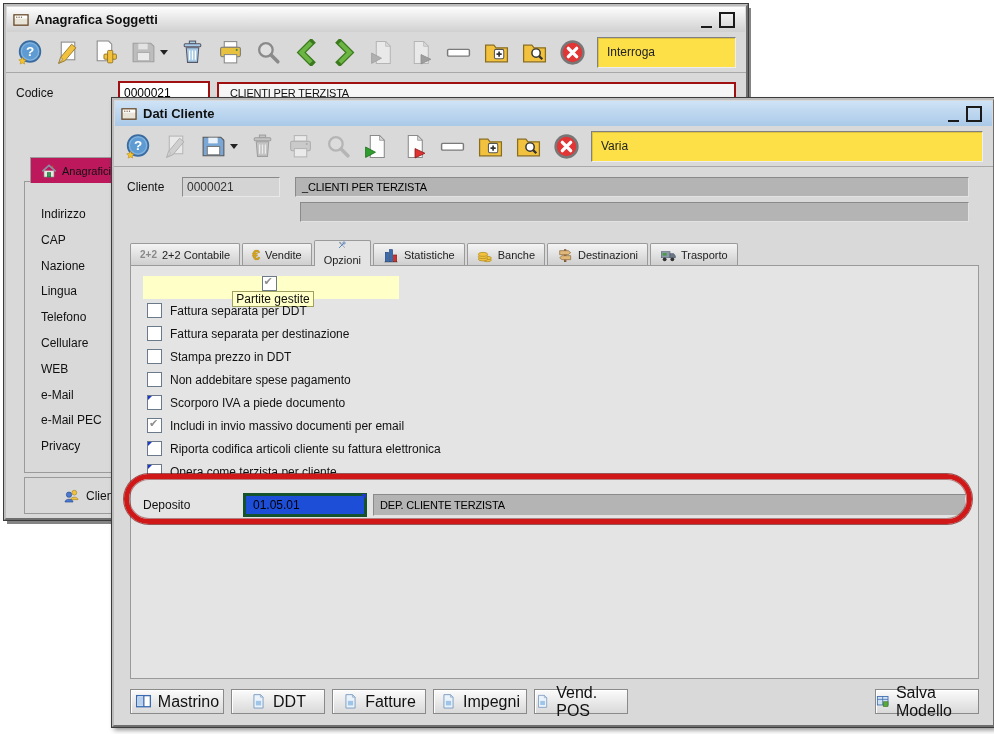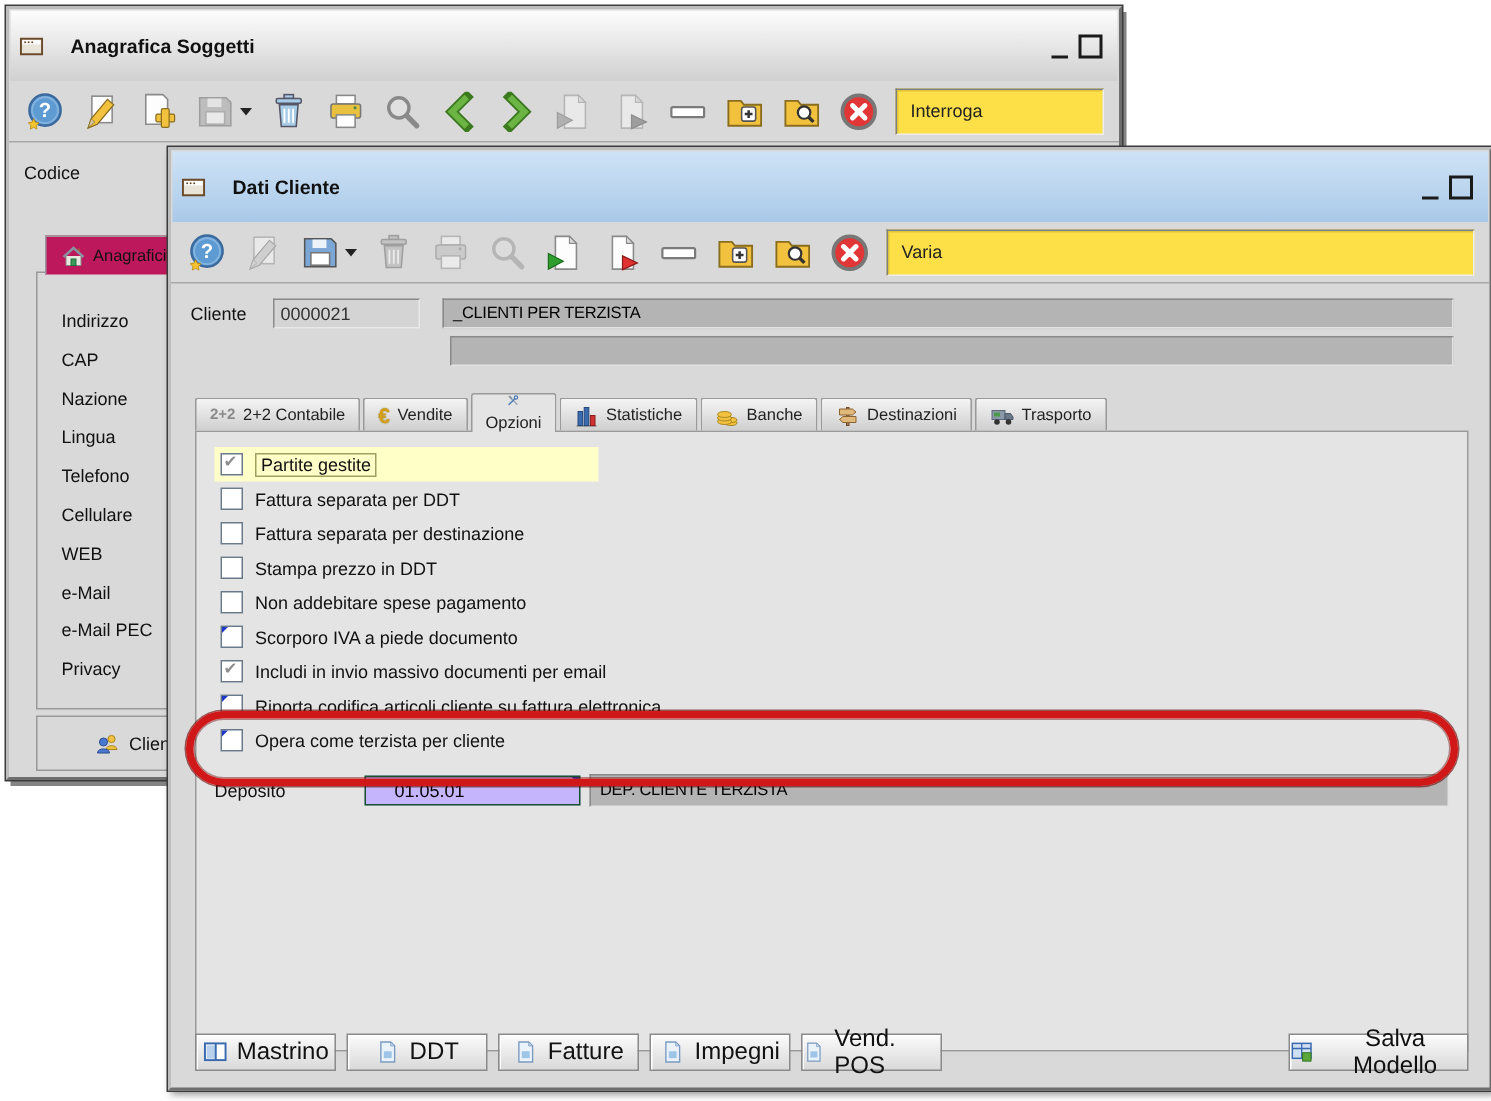--- a/index.html
+++ b/index.html
@@ -3,21 +3,21 @@
 <meta charset="utf-8">
 <style>
   html,body{margin:0;padding:0;background:#fff;}
   body{font-family:"Liberation Sans","DejaVu Sans",sans-serif;color:#111;}
   .stage{position:relative;width:994px;height:734px;background:#fff;overflow:hidden;}
 
   
   .window{position:absolute;background:#d9d9d9;border:2px solid;
     border-color:#bdbdbd #6e6e6e #6e6e6e #bdbdbd;
     box-shadow:0 0 0 1px #3c3c3c, 3px 4px 0 rgba(110,110,110,.85);}
-  .titlebar{height:23px;margin:1px;display:flex;align-items:center;gap:18px;padding:12px 6px;}
+  .titlebar{height:23px;margin:1px;display:flex;align-items:center;gap:6px;padding:1px 6px;}
   .titlebar-inactive{background:linear-gradient(#fdfdfd,#d0d0d0);}
   .titlebar-active{background:linear-gradient(#cfe3f6,#a9c9e8);}
   .title-text{font-size:13px;font-weight:bold;color:#101010;}
   .win-controls{margin-left:auto;display:flex;align-items:flex-end;gap:7px;padding-right:4px;}
   .ctrl{display:inline-block;cursor:pointer;}
   .ctrl-min{width:11px;height:11px;border-bottom:2px solid #1a1a1a;}
   .ctrl-max{width:12px;height:12px;border:2px solid #1a1a1a;}
 
   .toolbar{height:39px;display:flex;align-items:center;gap:11px;padding:0 10px;
     border-bottom:1px solid #a8a8a8;position:relative;}
@@ -67,46 +67,46 @@
     background:linear-gradient(#f4f4f4,#cfcfcf);border:1px solid #9a9a9a;border-bottom:none;
     border-radius:2px 2px 0 0;cursor:pointer;white-space:nowrap;color:#222;}
   .tab.selected{height:25px;background:#e4e4e4;margin-bottom:-1px;z-index:2;flex-direction:column;}
   .icon-2x2{font-size:10px;font-weight:bold;color:#8a8a8a;}
   .icon-euro{font-size:14px;font-weight:bold;color:#d4a017;text-shadow:0 0 1px #8a6d1f;}
   .tab-icon{width:16px;height:16px;display:block;}
 
   .tab-panel{margin:0 14px 0 16px;border:1px solid #9a9a9a;background:#e4e4e4;height:414px;
     position:relative;padding:10px 12px;box-sizing:border-box;}
   .cbrow{height:23px;display:flex;align-items:center;position:relative;padding-left:4px;}
-  .cbrow.highlighted{background:#ffffc8;width:252px;}
+  .cbrow.highlighted{background:#ffffc8;width:252px;flex-direction:column;}
   .cb{width:13px;height:13px;background:#fff;border:1px solid #6a7a8a;position:relative;
     margin-right:8px;flex:0 0 13px;cursor:pointer;}
   .cb.checked::after{content:'✔';color:#8f8f8f;font-size:11px;position:absolute;left:1px;top:-2px;}
   .cb.corner::before{content:'';position:absolute;left:0;top:0;border-top:4px solid #2038c8;
     border-right:4px solid transparent;}
   .cblabel{font-size:12px;}
   .cbrow.highlighted .cblabel{border:1px solid #a0a060;padding:0 3px;background:#ffffc8;}
   .cbnote{position:absolute;left:330px;top:4px;font-size:11px;color:#222;}
 
   .dep-row{display:flex;align-items:center;margin-top:10px;height:24px;}
   .dep-row label{flex:0 0 100px;font-size:12px;}
-  .dep-input{width:104px;height:16px;border:1px solid #14532d;font-size:12px;padding:1px 19px;
-    font-family:inherit;background:#c4b5fd;position:relative;}
+  .dep-input{width:104px;height:16px;border:3px solid #14532d;font-size:12px;padding:1px 7px;
+    font-family:inherit;background:#1d4ed8;position:relative;}
   .dep-input-wrap{position:relative;margin-right:6px;}
   .dep-input-wrap::after{content:'';position:absolute;right:1px;top:1px;
     border-top:5px solid #2038c8;border-left:5px solid transparent;}
   .dep-desc{flex:1;height:20px;margin-right:0;}
 
   .bottom-bar{position:absolute;left:16px;right:14px;bottom:11px;display:flex;gap:7px;}
   .bbtn{width:94px;height:25px;display:flex;align-items:center;justify-content:center;gap:6px;
     background:linear-gradient(#fbfbfb,#d9d9d9);border:1px solid #8a8a8a;
     box-shadow:inset 1px 1px 0 #fff;font-size:16px;cursor:pointer;box-sizing:border-box;}
   .bbtn-icon{width:17px;height:17px;display:block;}
   .bspacer{flex:1;}
-  .bbtn-wide{width:120px;text-align:center;}
+  .bbtn-wide{width:104px;}
 
   
   .annotation{position:absolute;left:124px;top:474px;width:848px;height:50px;
     border:5px solid #d01818;border-radius:25px;z-index:3;box-sizing:border-box;
     box-shadow:0 0 0 1px rgba(110,8,8,.65), inset 0 0 0 1px rgba(110,8,8,.45);pointer-events:none;}
 </style>
 </head>
 <body>
 
 <svg width="0" height="0" style="position:absolute" aria-hidden="true">

